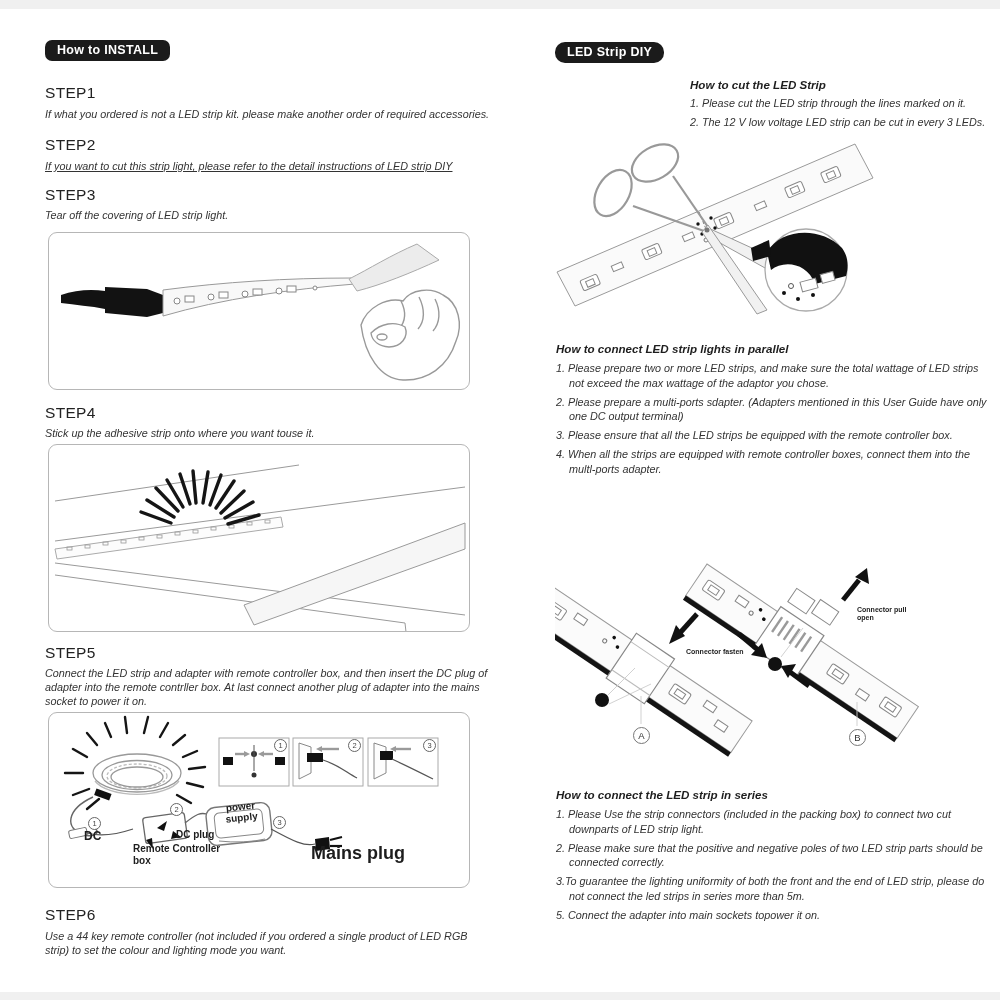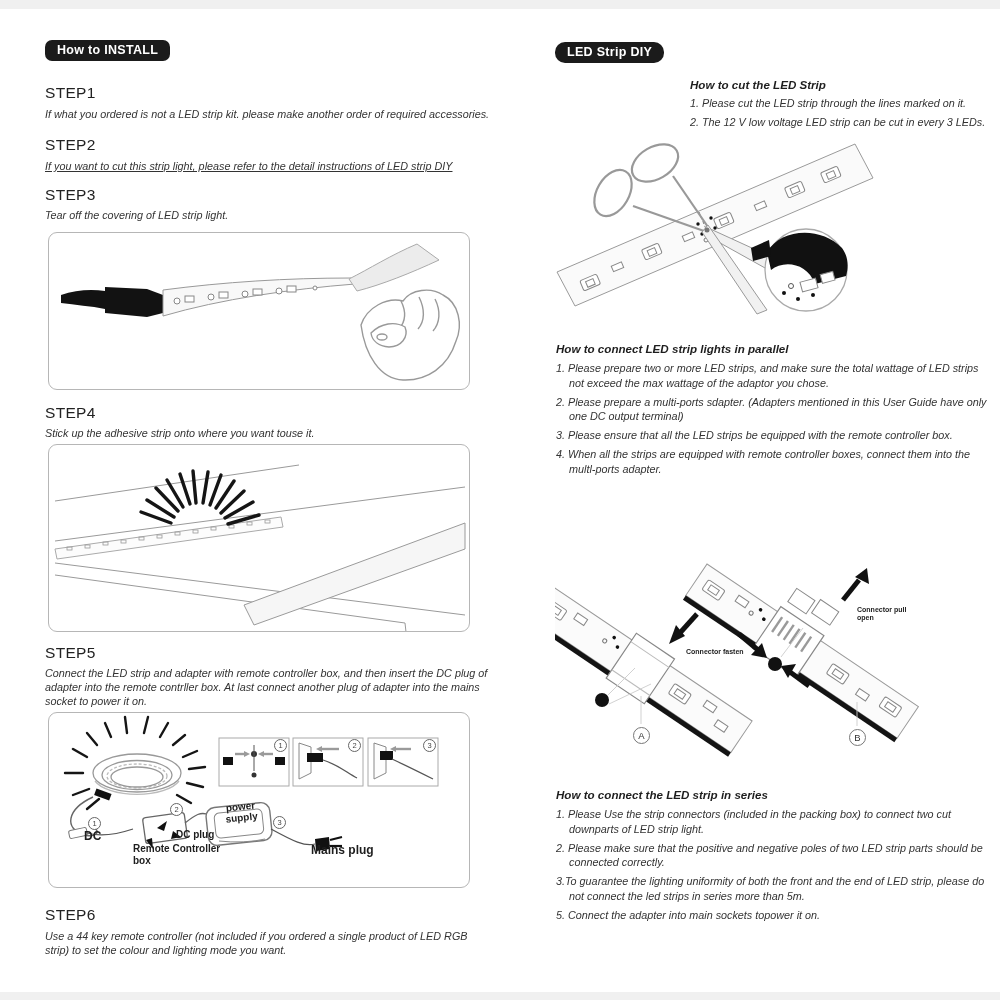--- a/index.html
+++ b/index.html
@@ -202,21 +202,21 @@
   </svg>
 </div>
 
 <div class="dlab" style="left:84px;top:793px;font-size:12px;margin-top:36px;">DC</div>
 <span class="circ" style="left:88px;top:817px;">1</span>
 <div class="dlab" style="left:133px;top:843px;font-size:10px;line-height:11.5px;width:96px;">Remote Controller box</div>
 <div class="dlab" style="left:176px;top:829px;font-size:10px;">DC plug</div>
 <span class="circ" style="left:170px;top:803px;">2</span>
 <div class="dlab" style="left:215px;top:801px;font-size:10px;line-height:11px;width:52px;text-align:center;transform:rotate(-6deg);">power supply</div>
 <span class="circ" style="left:273px;top:816px;">3</span>
-<div class="dlab" style="left:285px;top:843px;font-size:12px;padding-left:26px;">Mains plug</div>
+<div class="dlab" style="left:285px;top:843px;font-size:18px;padding-left:26px;">Mains plug</div>
 <span class="circ" style="left:274px;top:739px;">1</span>
 <span class="circ" style="left:348px;top:739px;">2</span>
 <span class="circ" style="left:423px;top:739px;">3</span>
 
 <div class="abs step-title" style="left:45px;top:906px;">STEP6</div>
 <div class="abs step-body" style="left:45px;top:929px;">Use a 44 key remote controller (not included if you ordered a single product of LED RGB strip) to set the colour and lighting mode you want.</div>
 
 <div class="abs" style="left:555px;top:42px;">
   <span class="badge" style="border-radius:10px;">LED Strip DIY</span>
 </div>

